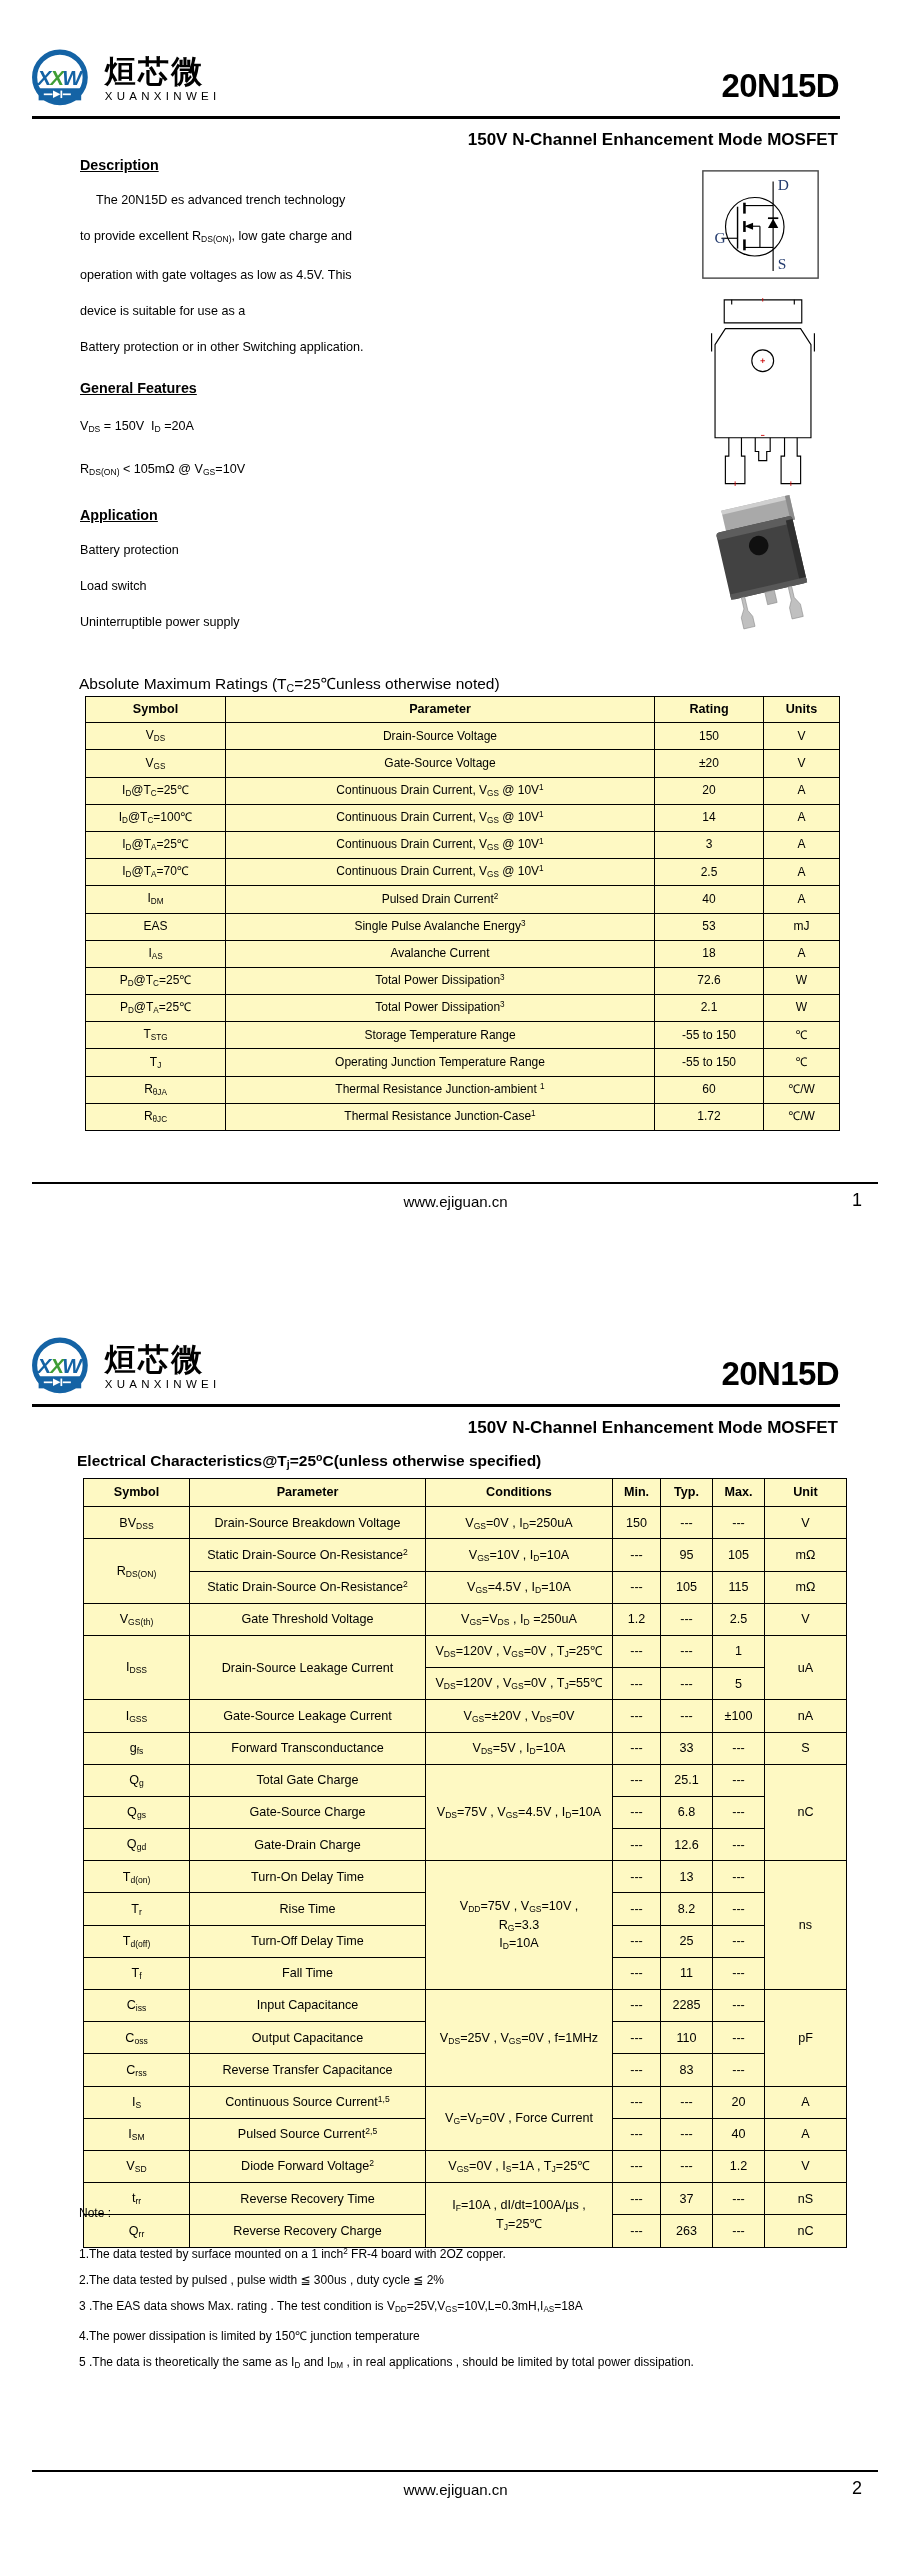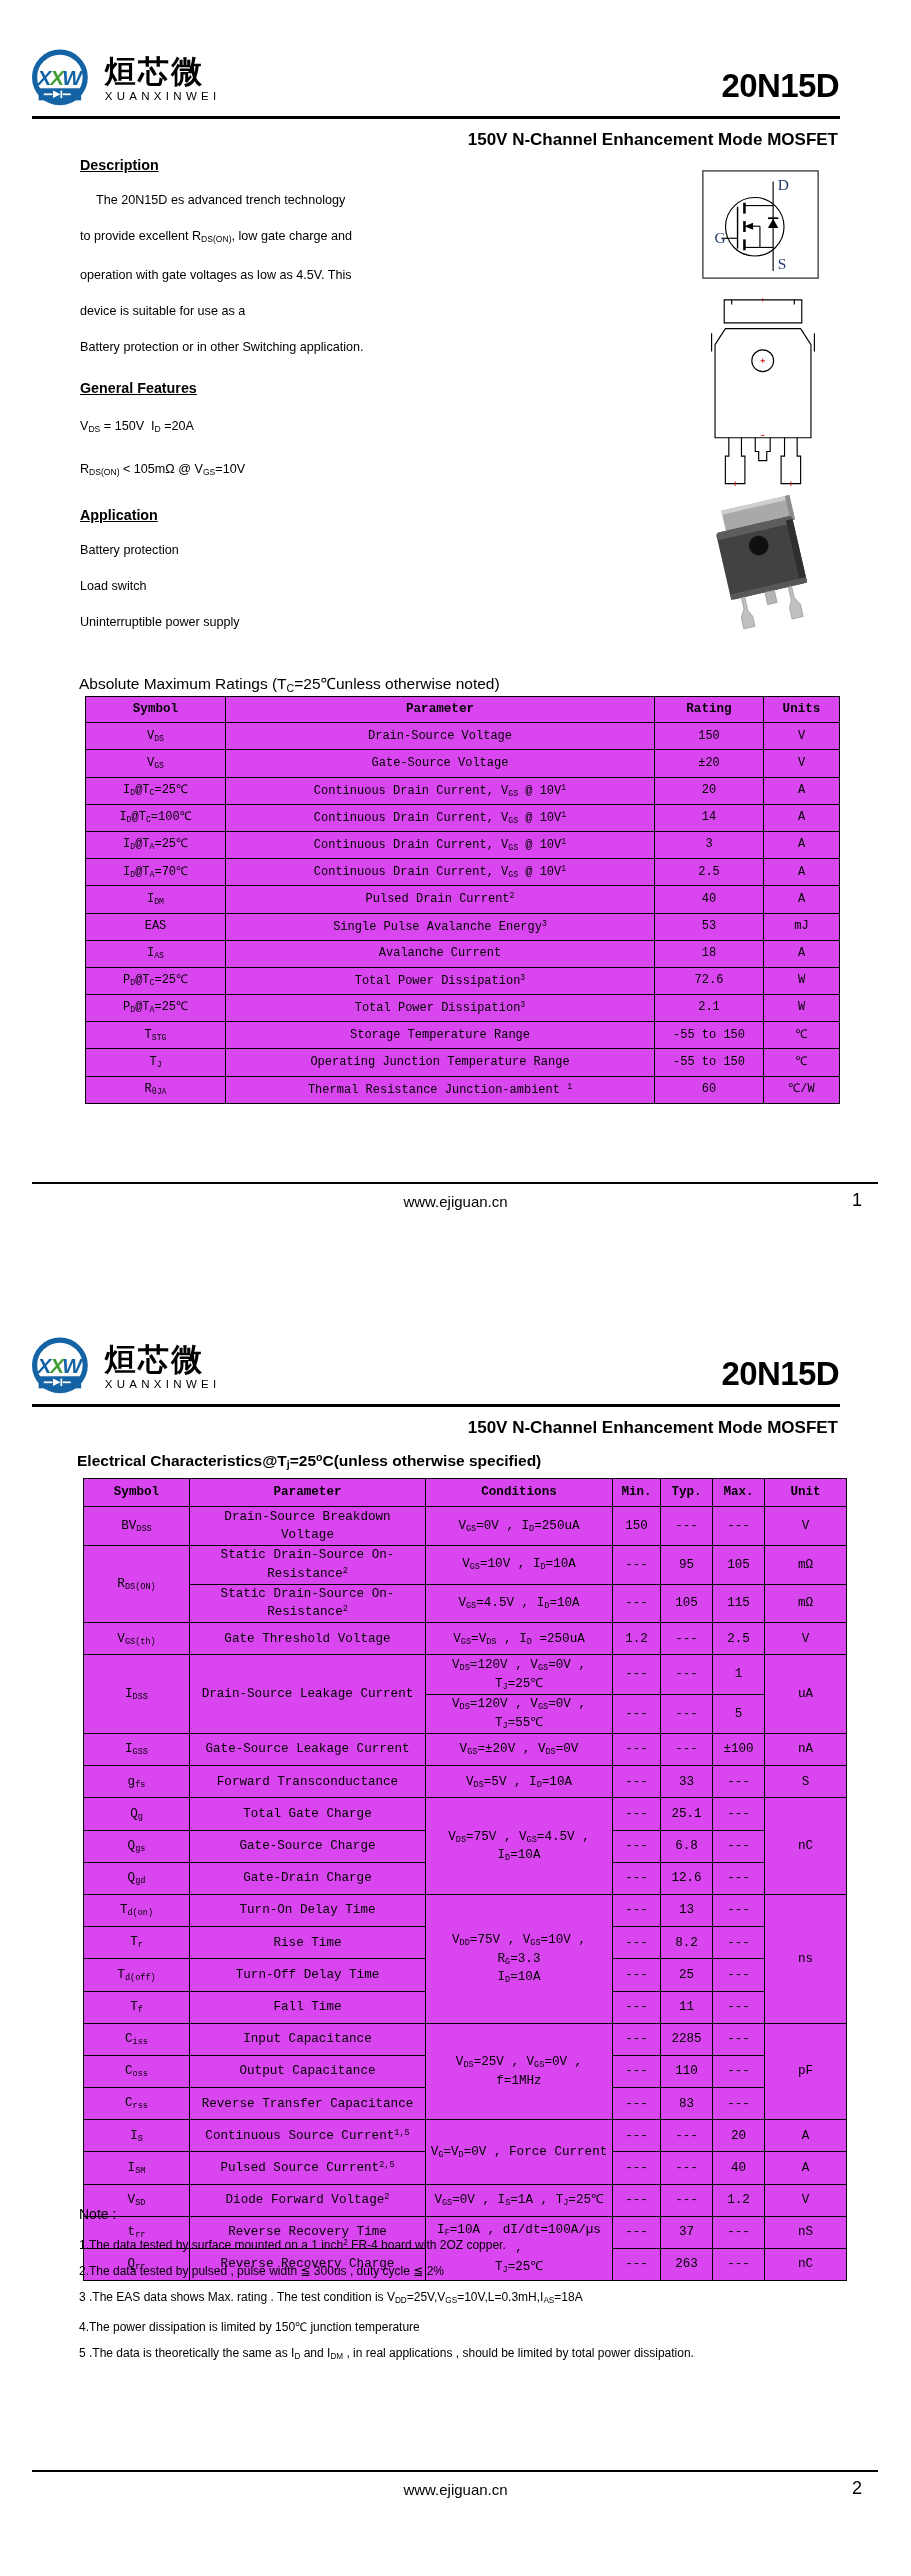--- a/index.html
+++ b/index.html
@@ -19,34 +19,34 @@
   .body-line{font-size:12.6px;line-height:36px;white-space:nowrap;}
   .desc-lines .body-line:first-child{text-indent:16px;}
   .body-line.feat{line-height:40px;}
   .body-line.app{line-height:36px;}
   sub{font-size:68%;vertical-align:-0.25em;}
   sup{font-size:68%;vertical-align:0.45em;}
   
   .fig{position:absolute;}
   
   .sec-title{position:absolute;left:79px;top:672px;font-size:15.5px;font-weight:400;}
-  table.spec{border-collapse:collapse;table-layout:fixed;border:1.7px solid #000;background:#d946ef;font-family:Liberation Mono, monospace;}
+  table.spec{border-collapse:collapse;table-layout:fixed;border:1.7px solid #000;background:#fef9c3;}
   table.spec th,table.spec td{border:1.1px solid #000;text-align:center;vertical-align:middle;padding:0.6px 4.6px;line-height:1.45;}
   table.spec th{font-weight:700;}
   table.abs{position:absolute;left:85px;top:696px;width:754px;font-size:12px;}
   table.abs th{height:24px;font-size:12.6px;border-bottom-width:1.7px;}
   table.abs td{height:25px;}
   table.elec{position:absolute;left:83px;top:190px;width:763px;font-size:12.6px;}
   table.elec th{height:26px;font-size:12.6px;border-bottom-width:1.7px;}
   table.elec td{height:30px;}
   td.l,th.l{text-align:left;}
   
   .sec-title2{position:absolute;left:77px;top:163px;font-size:15.5px;font-weight:700;}
   .notes{position:absolute;left:79px;top:918px;width:763px;}
-  .note-heading{font-size:14px;margin-bottom:8px;}
+  .note-heading{font-size:12px;margin-bottom:19px;}
   .note-line{font-size:12px;line-height:26px;}
   
   .footer-rule{position:absolute;left:32px;right:33px;top:1182px;height:2.3px;background:#000;}
   .footer-url{position:absolute;left:0;right:0;top:1193px;text-align:center;font-size:15px;}
   .footer-page{position:absolute;right:49px;top:1190px;font-size:18px;}
 </style>
 </head>
 <body>
 
 <div class="page">
@@ -255,20 +255,26 @@
           <td>Operating Junction Temperature Range</td>
           <td>-55 to 150</td>
           <td>℃</td>
         </tr>
         <tr>
           <td>R<sub>θJA</sub></td>
           <td>Thermal Resistance Junction-ambient <sup>1</sup></td>
           <td>60</td>
           <td>℃/W</td>
         </tr>
+        <tr>
+          <td>R<sub>θJC</sub></td>
+          <td>Thermal Resistance Junction-Case<sup>1</sup></td>
+          <td>1.72</td>
+          <td>℃/W</td>
+        </tr>
       </tbody>
     </table>
 
   <div class="footer-rule"></div>
   <div class="footer-url">www.ejiguan.cn</div>
   <div class="footer-page">1</div>
 </div>
 
 <div class="page">
 

